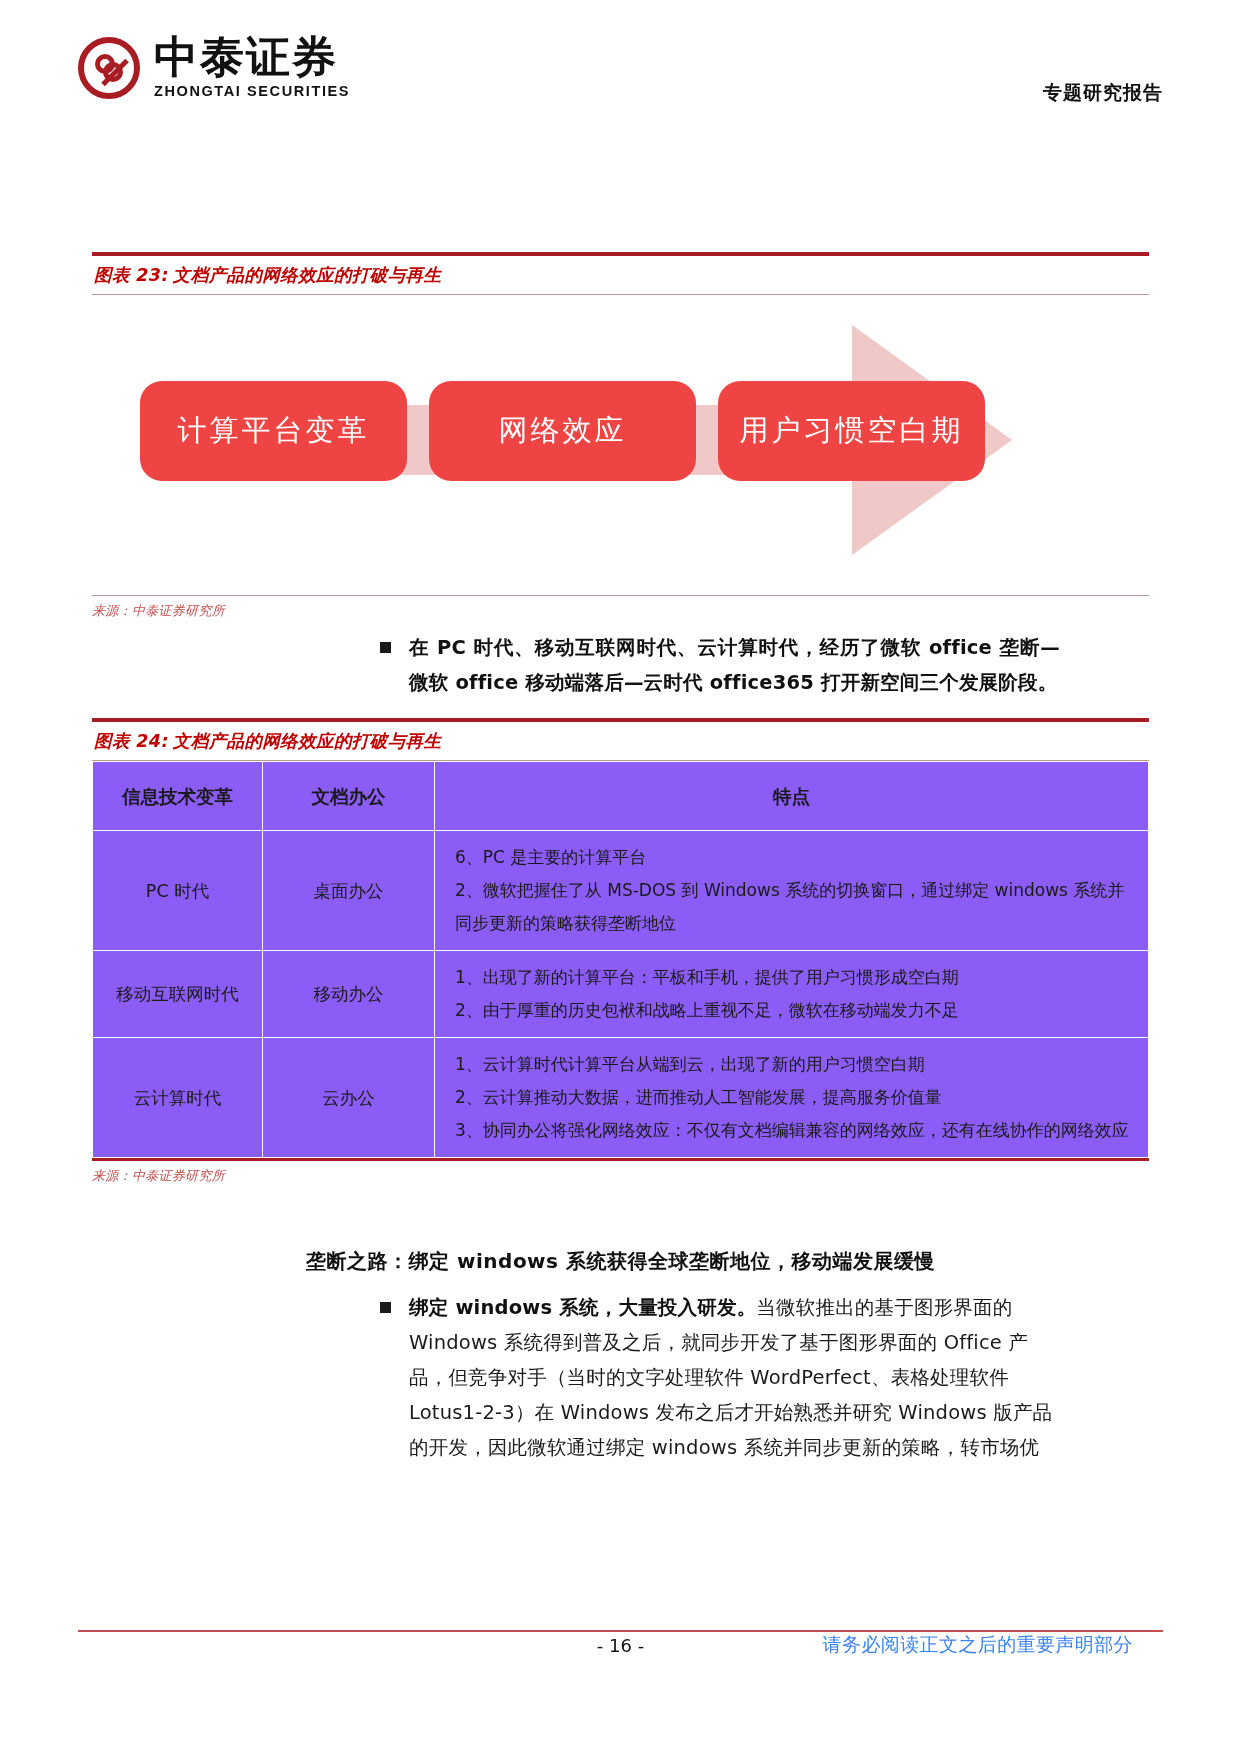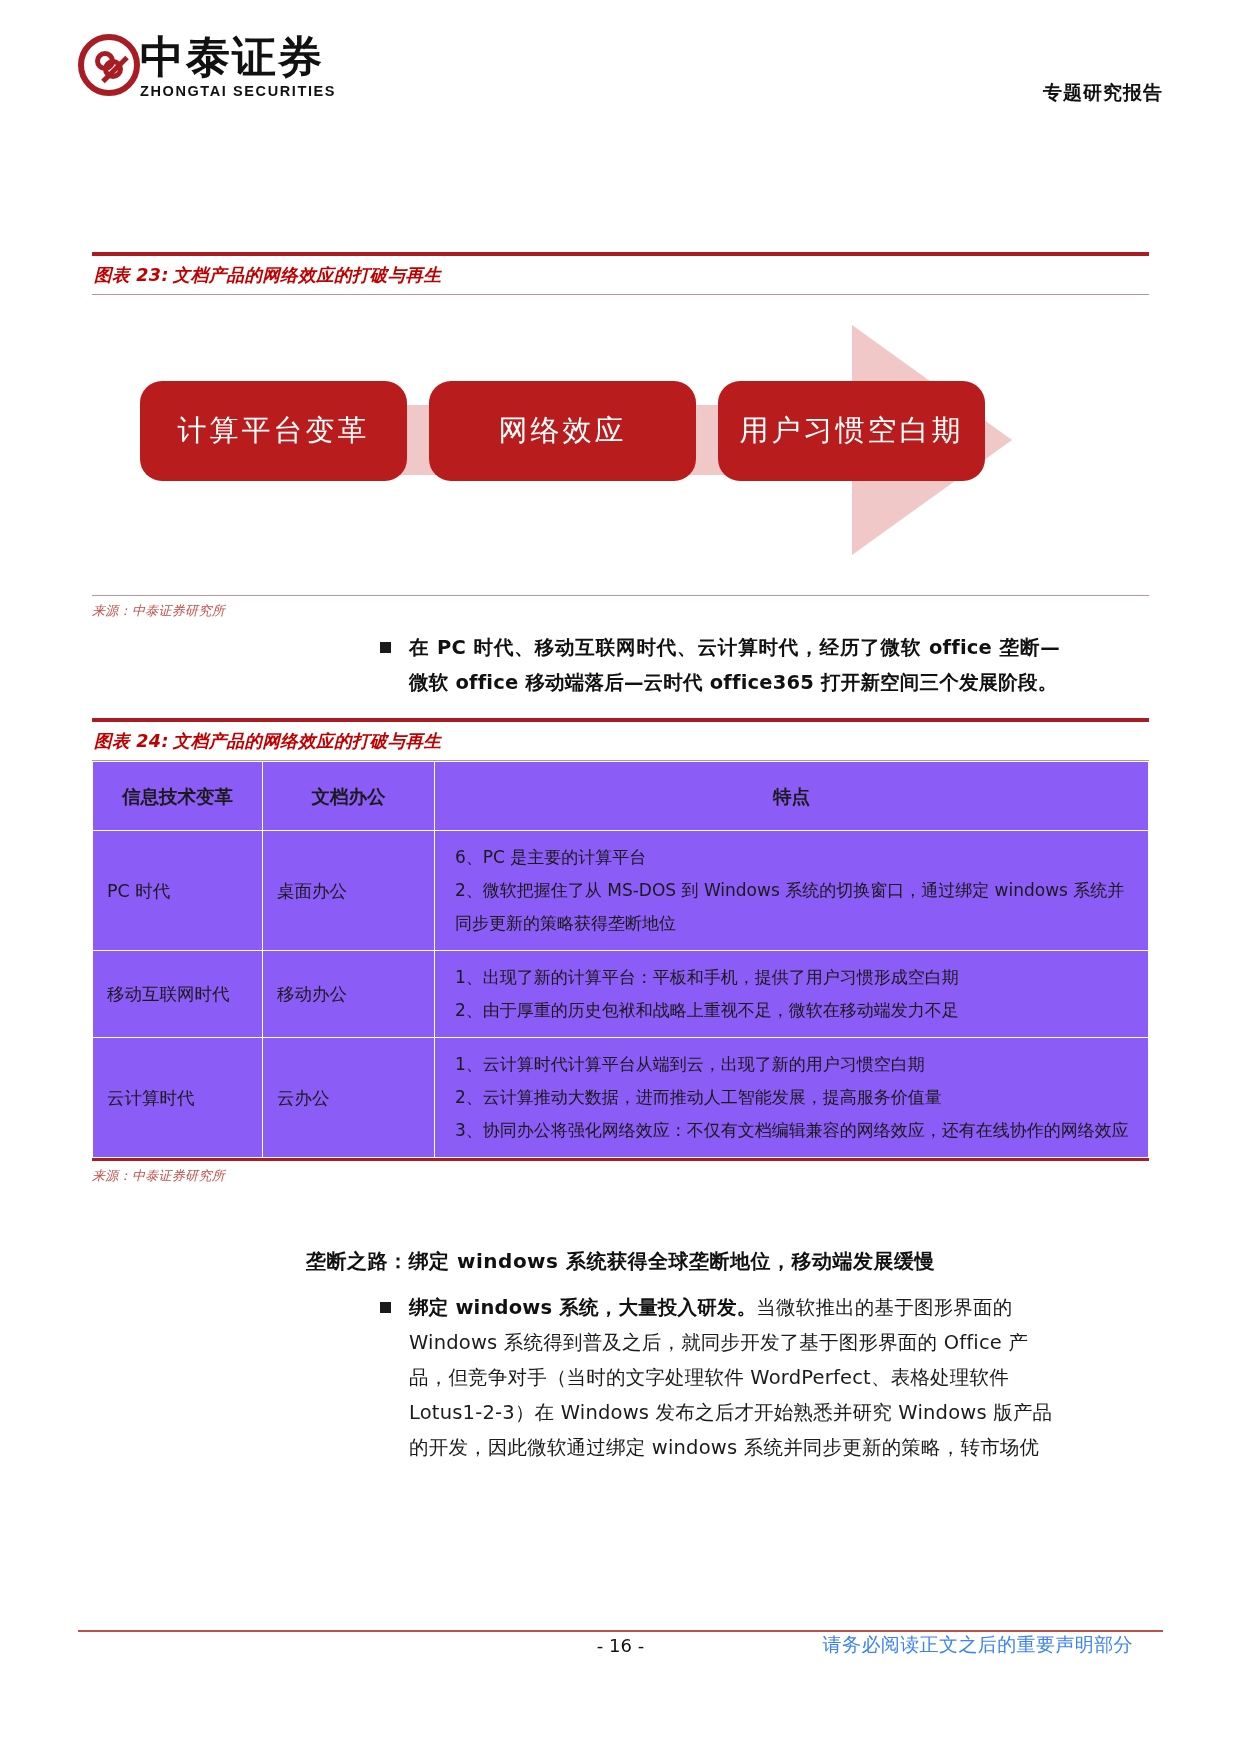--- a/index.html
+++ b/index.html
@@ -26,21 +26,22 @@
     top: 34px;
     left: 78px;
     right: 78px;
     height: 86px;
   }
   .logo-wrap {
     position: absolute;
     left: 0;
     top: 0;
     display: flex;
-    align-items: flex-start;
+    align-items: flex-end;
+    gap: 14px;
   }
   .logo-mark {
     width: 62px;
     height: 62px;
     border-radius: 50%;
     border: 6px solid #a81c24;
     position: relative;
     box-sizing: border-box;
   }
   .logo-mark::before {
@@ -161,21 +162,21 @@
     top: 0;
   }
   .pill-row {
     position: absolute;
     left: 48px;
     top: 86px;
     display: flex;
     gap: 22px;
   }
   .pill {
-    background: #b91c1c;
+    background: #ef4444;
     border-radius: 22px;
     color: #ffffff;
     display: flex;
     align-items: center;
     justify-content: center;
     font-size: 29px;
     font-weight: 500;
     letter-spacing: 3px;
     height: 100px;
   }
@@ -219,20 +220,21 @@
     font-size: 17px;
     color: #1a1a1a;
   }
   table.data th {
     text-align: center;
     font-weight: 700;
     height: 48px;
     font-size: 18.5px;
   }
   table.data td.c1, table.data td.c2 {
+    text-align: center;
     font-size: 17.5px;
     line-height: 30px;
   }
   table.data td.feat {
     text-align: left;
     line-height: 33px;
     padding-left: 20px;
     padding-right: 16px;
     font-size: 17px;
   }

